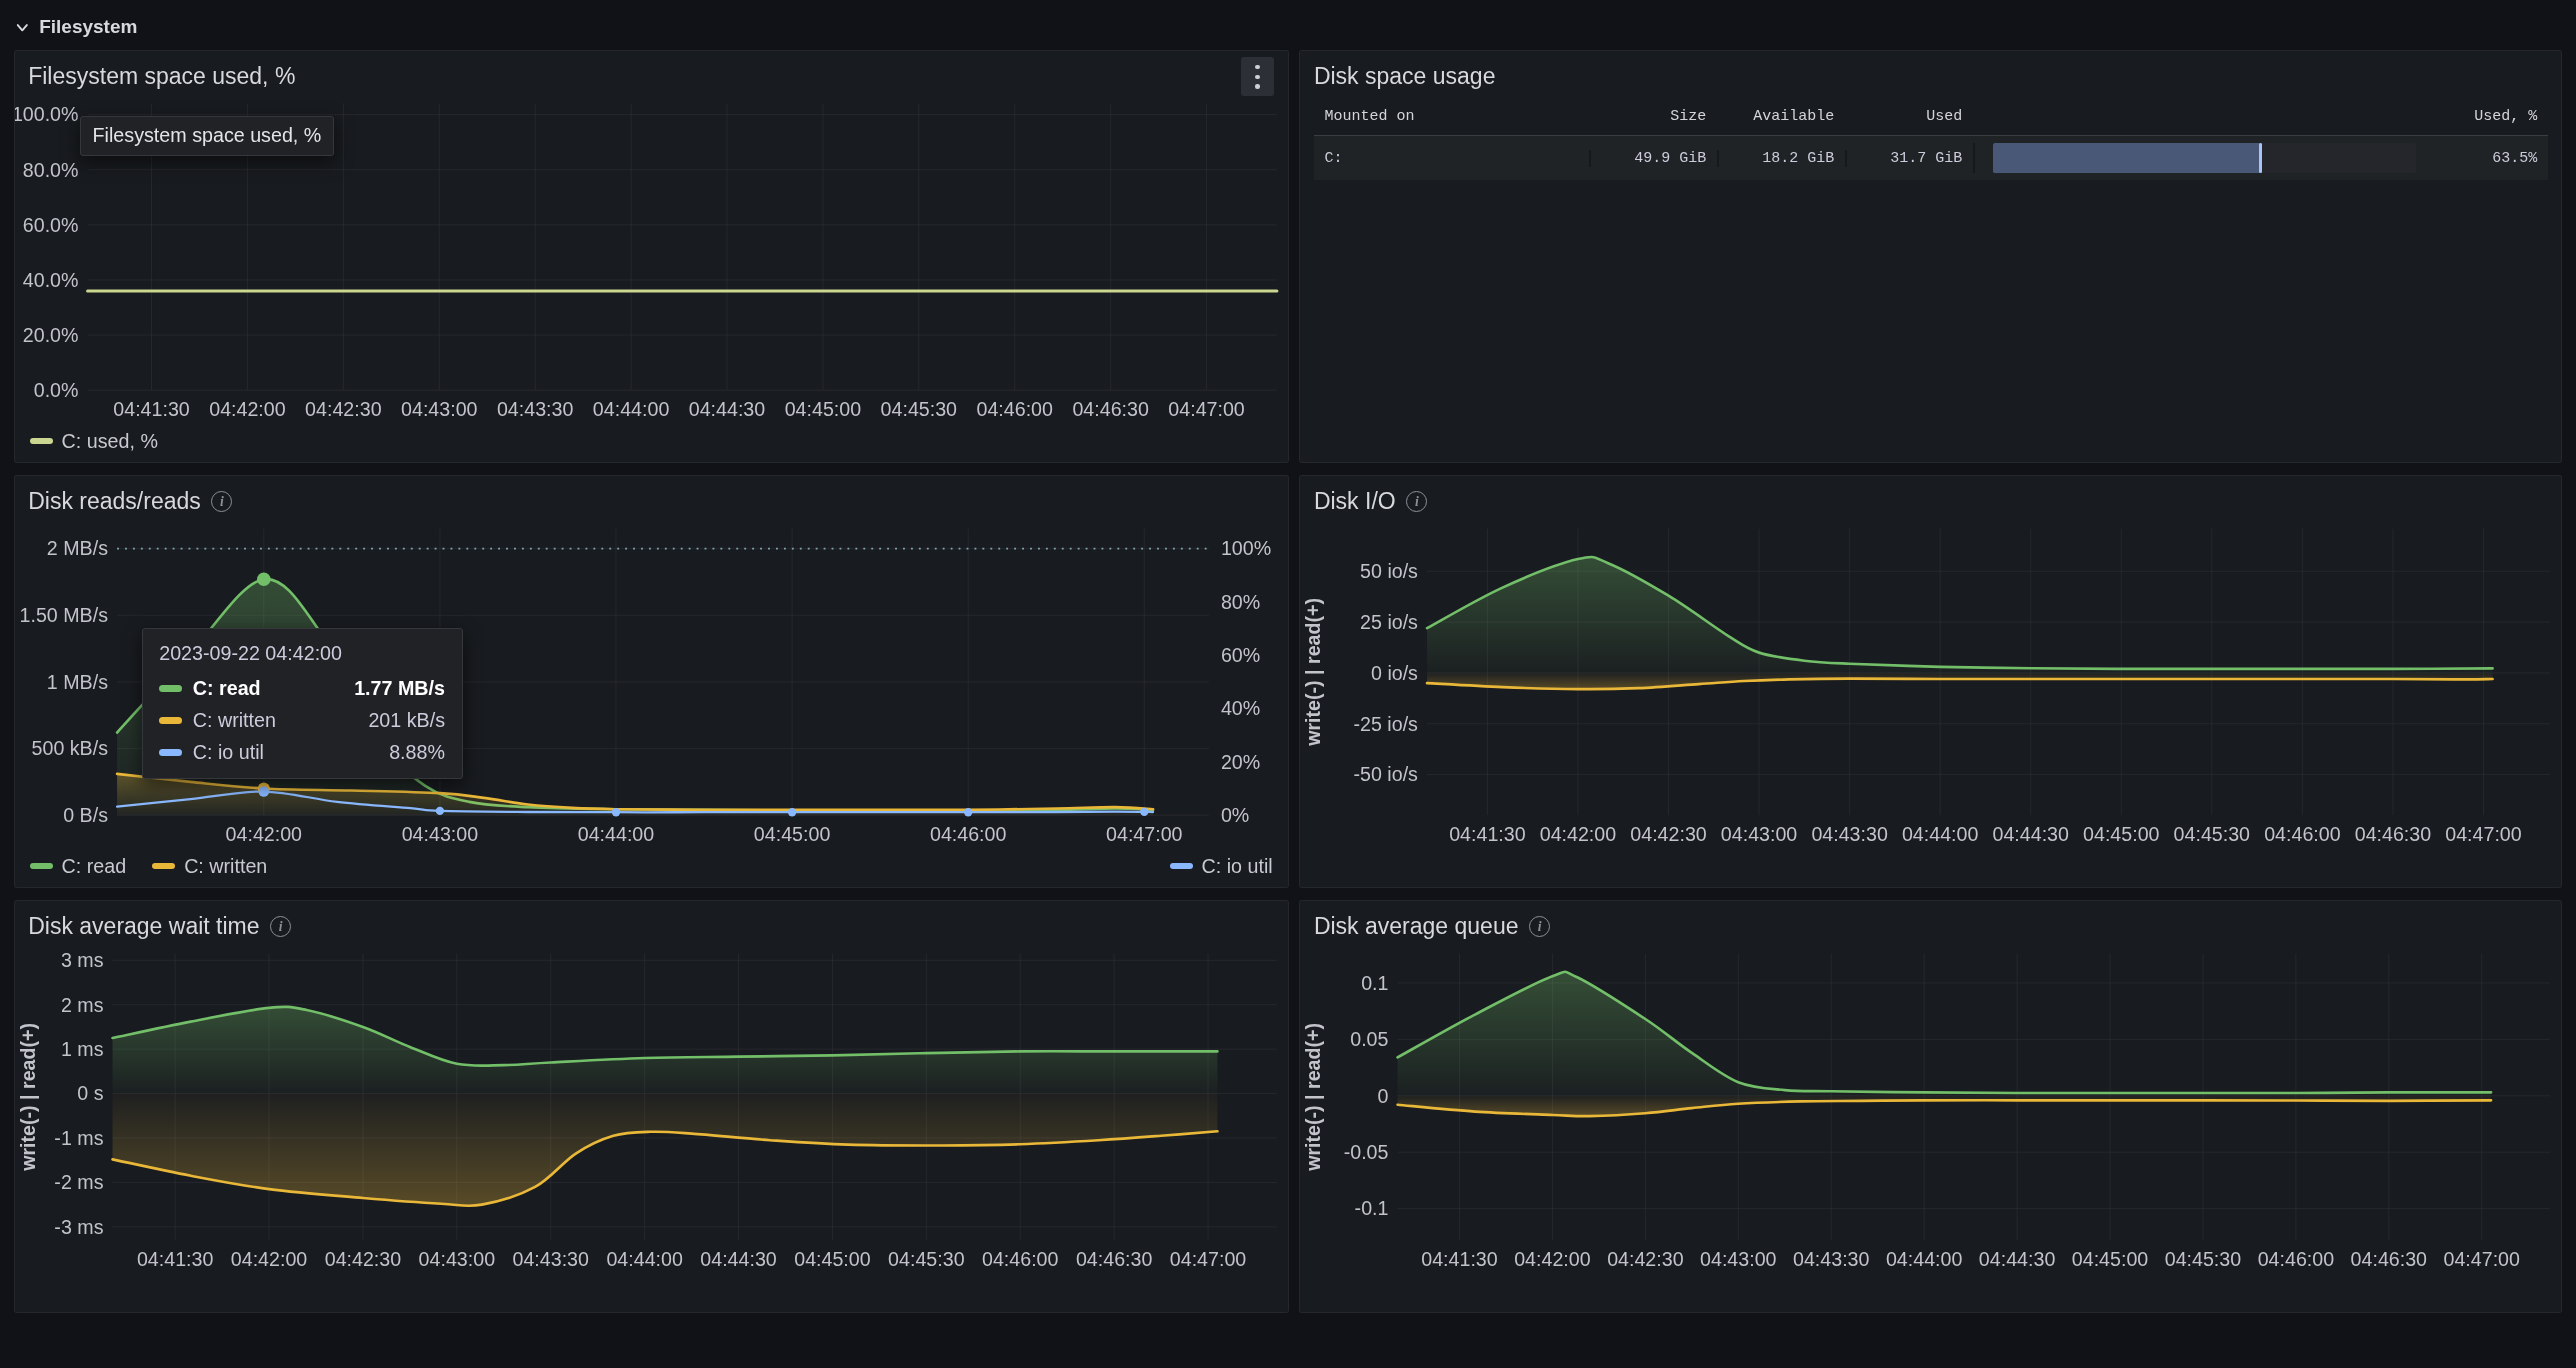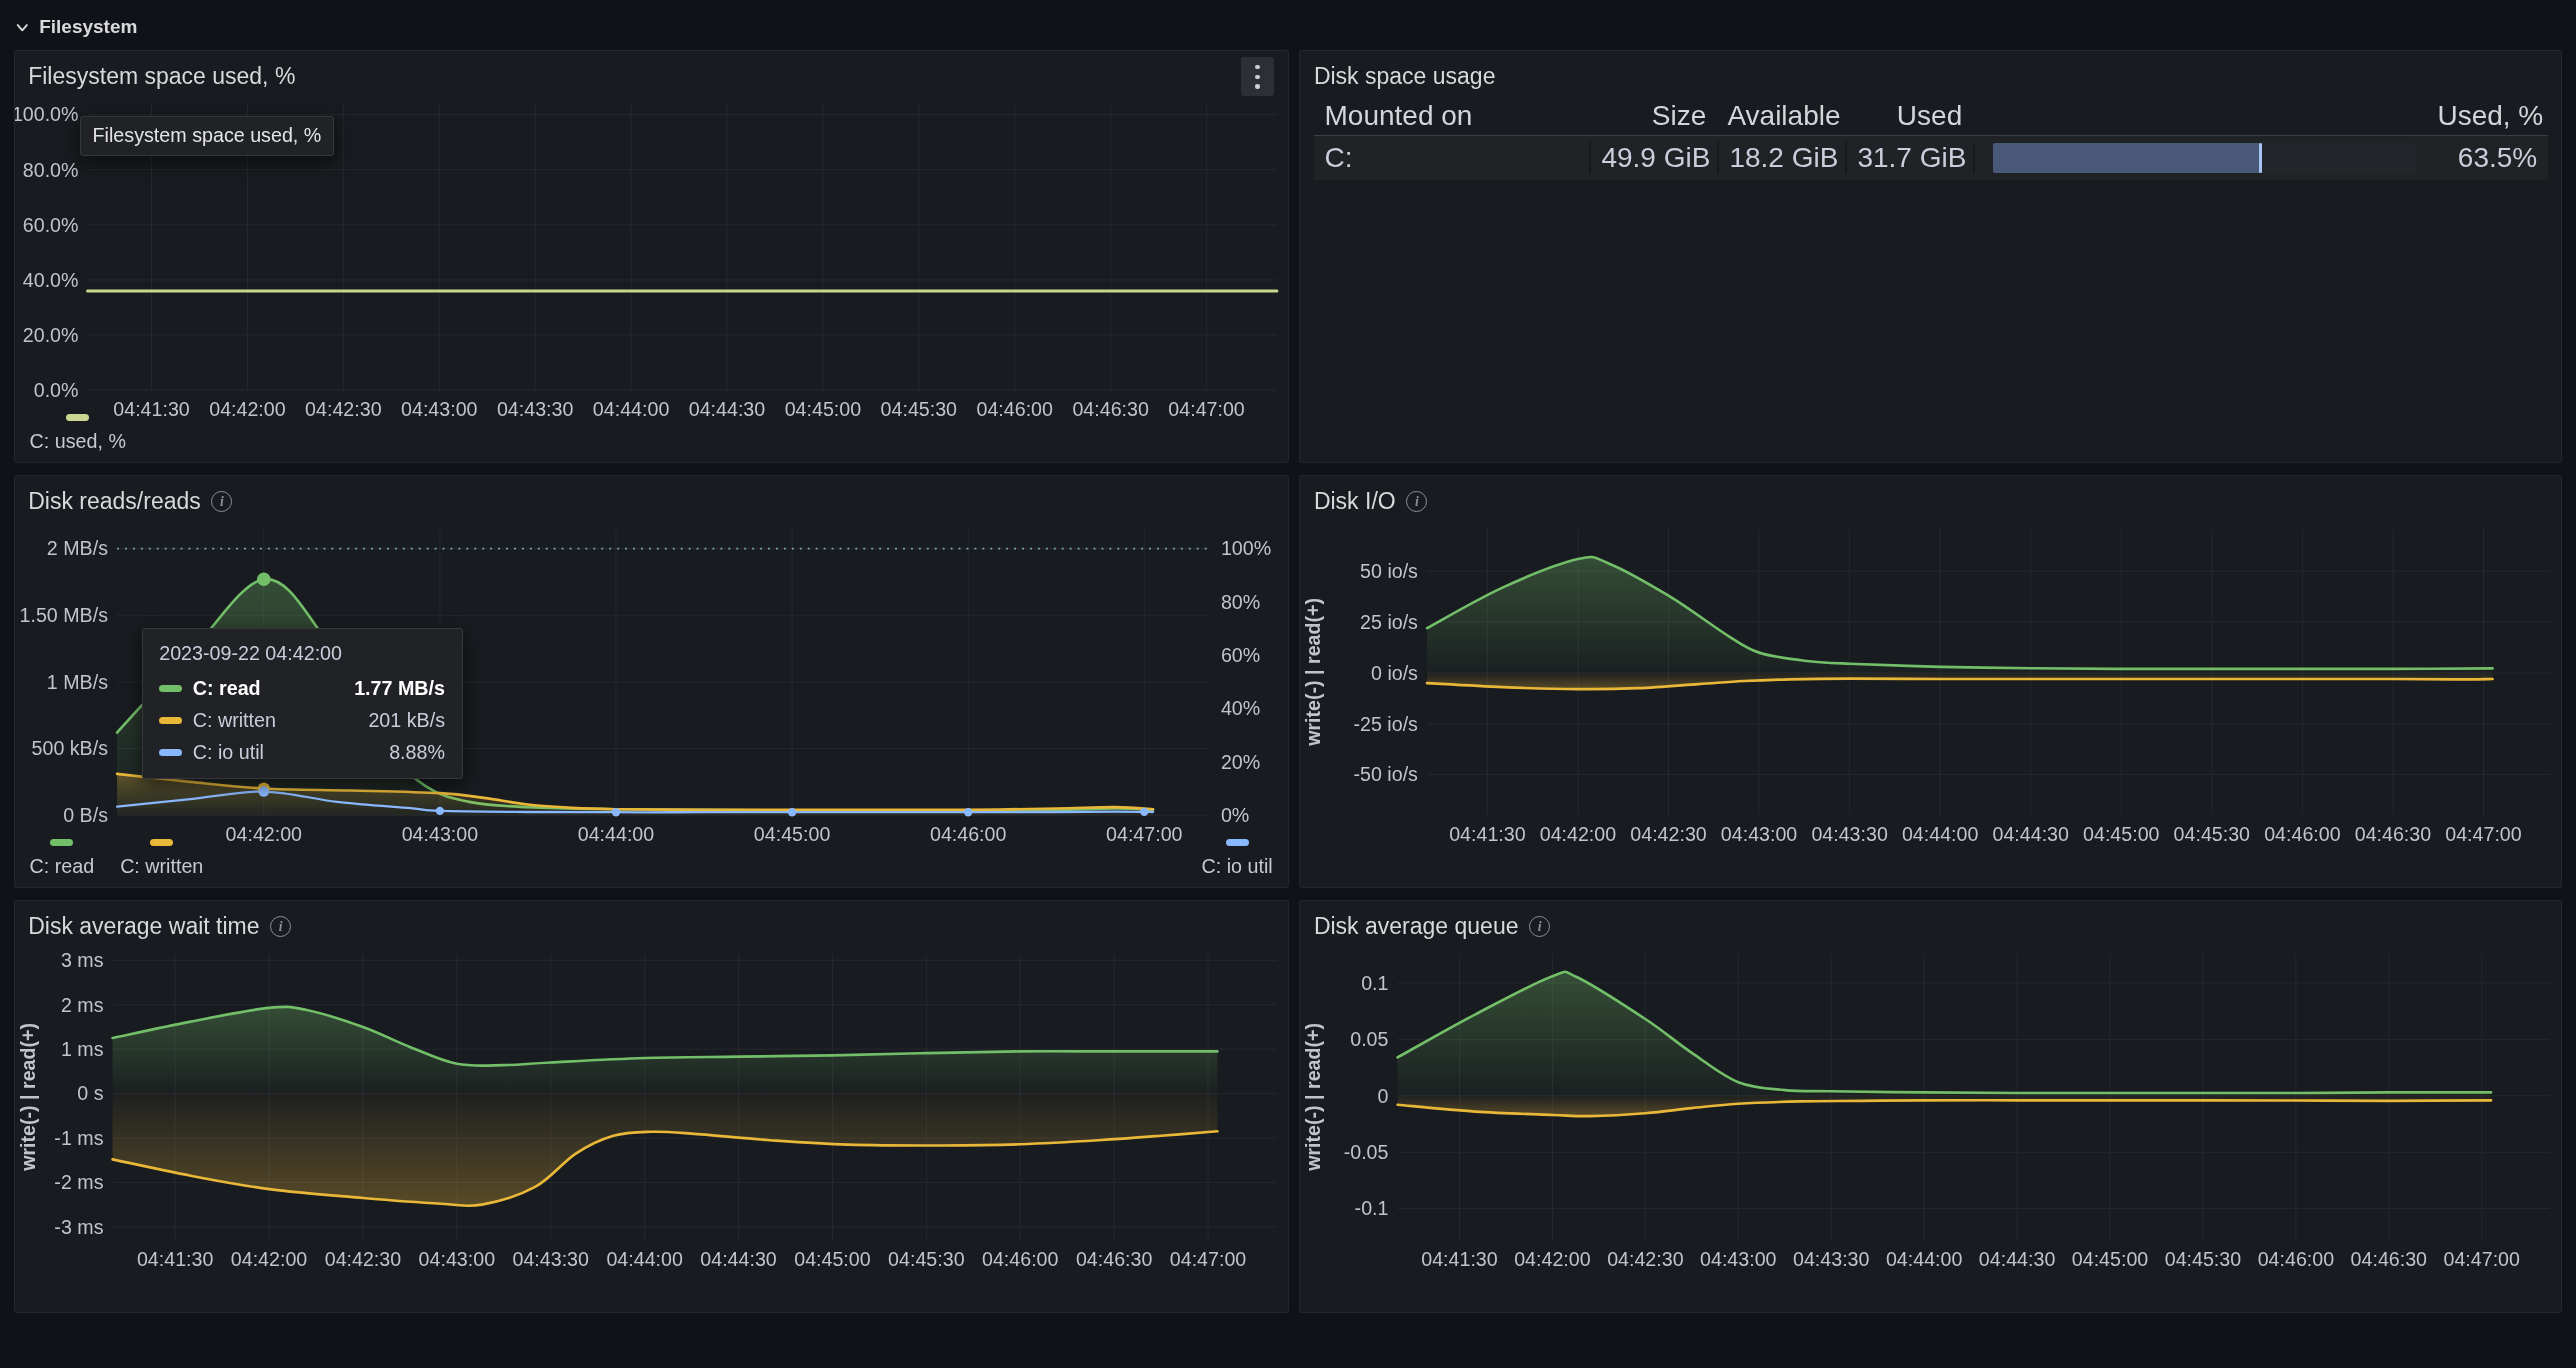--- a/index.html
+++ b/index.html
@@ -22,34 +22,34 @@
   .info-icon { width:21px; height:21px; border:1.5px solid #8e9097; border-radius:50%; color:#8e9097;
     font-size:13.6px; font-weight:700; display:flex; align-items:center; justify-content:center;
     font-family:"Liberation Serif","DejaVu Serif",serif; font-style:italic; }
   .kebab-btn { margin-left:auto; width:33px; height:39px; background:#2c3036; border-radius:3px;
     display:flex; flex-direction:column; align-items:center; justify-content:center; gap:5.3px; cursor:pointer; }
   .kebab-btn .dot { width:4.5px; height:4.5px; border-radius:50%; background:#cfd0d5; }
   .plot { flex:1; position:relative; }
   .plot svg { position:absolute; inset:0; }
   svg text { font-family:"Liberation Sans","DejaVu Sans",sans-serif; font-size:26px; fill:#c2c3cb; }
   .legend { flex:none; min-height:36px; display:flex; align-items:flex-start; gap:26px; padding:4.5px 15px 9px 15px; font-size:19.7px; color:#c9cad1; }
-  .legend-item { display:flex; align-items:center; gap:9px; cursor:pointer; white-space:nowrap;flex-direction:column; }
+  .legend-item { display:flex; align-items:center; gap:9px; cursor:pointer; white-space:nowrap; }
   .legend-item .swatch { width:23px; height:6.8px; border-radius:3.8px; flex:none; }
   .legend-item.right { margin-left:auto; }
   .tooltip-box { position:absolute; background:#202226; border:0.8px solid #35373d; border-radius:3px;
     box-shadow:0 6px 18px rgba(0,0,0,.55); z-index:5; }
   .tooltip-small { padding:7.6px 12px; font-size:19.7px; color:#e3e4e8; white-space:nowrap; }
   .tooltip-rich { padding:13.6px 16.6px; width:321px; }
   .tooltip-rich .tt-time { font-size:19.7px; color:#ccccdc; margin-bottom:12px; }
   .tt-row { display:flex; align-items:center; gap:10.6px; margin-top:9px; font-size:19.7px; color:#ccccdc; }
   .tt-row .swatch { width:23px; height:6.8px; border-radius:3.8px; flex:none; }
   .tt-row .tt-val { margin-left:auto; }
   .tt-row.bold { color:#ffffff; font-weight:700; }
   
-  .table-wrap { flex:1; padding:4.5px 13.6px 0 13.6px; font-size:28px; }
+  .table-wrap { flex:1; padding:4.5px 13.6px 0 13.6px; font-size:15px;font-family:Liberation Mono, monospace; }
   .tbl-header { display:flex; align-items:center; height:39px; font-weight:500; color:#d4d5da;
     border-bottom:0.8px solid #3b3d42; }
   .tbl-row { display:flex; align-items:center; height:44px; background:rgba(255,255,255,0.035); cursor:default; }
   .cell { padding:0 10.6px; white-space:nowrap; }
   .c-name { flex:1; text-align:left; }
   .c-size,.c-avail,.c-used { width:128px; text-align:right; }
   .c-gauge { width:454px; display:flex; align-items:center; padding-left:18px; }
   .c-pct { width:121px; text-align:right; }
   .tbl-row .c-size,.tbl-row .c-avail,.tbl-row .c-used,.tbl-row .c-gauge { border-left:2.3px solid #16181c; }
   .bar-track { width:100%; height:30px; background:#24262c; border-radius:1.5px; position:relative; overflow:hidden; }

